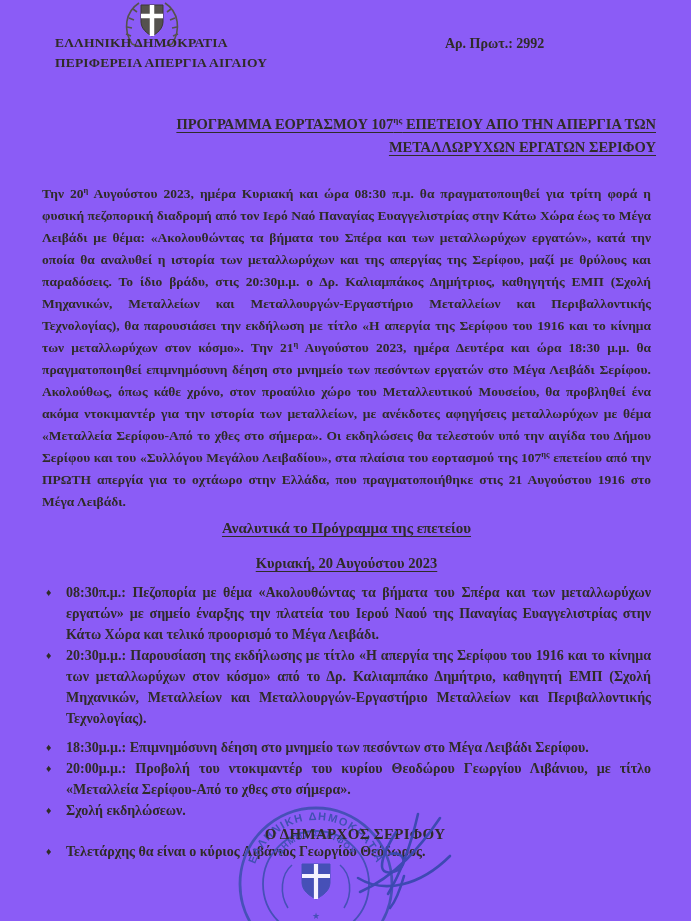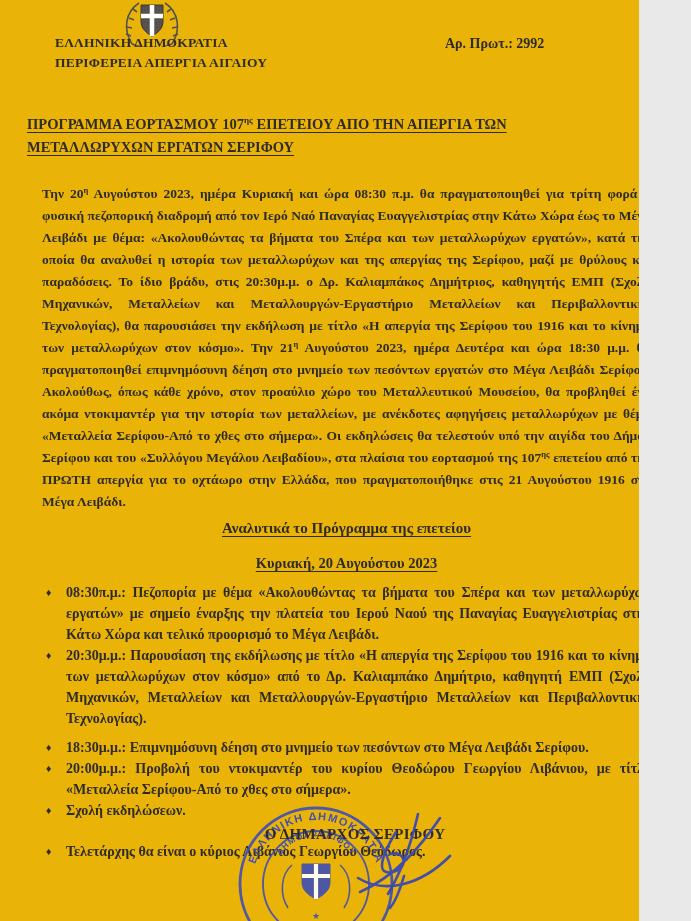--- a/index.html
+++ b/index.html
@@ -1,27 +1,27 @@
 <!DOCTYPE html>
 <html><head>
 <meta charset="utf-8">
 <style>
   html,body{margin:0;padding:0;background:#e9e9e9;}
   .page{
-    position:relative;width:639px;height:921px;background:#eab308;
+    position:relative;width:691px;height:921px;background:#8b5cf6;
     overflow:hidden;font-family:"Liberation Serif","DejaVu Serif",serif;
     color:#2f2c28;font-weight:bold;
   }
   
   .emblem{position:absolute;left:120px;top:0;width:64px;height:46px;}
   .hdr-left{position:absolute;left:55px;top:33px;font-size:13.5px;line-height:20px;letter-spacing:.2px;}
   .hdr-right{position:absolute;left:445px;top:33px;font-size:14px;line-height:21px;}
   .hdr-right .row1{display:flex;gap:24px;}
   
-  .doc-title{position:absolute;left:27px;top:113px;width:608px;text-align:left;
+  .doc-title{position:absolute;left:48px;top:113px;width:608px;text-align:right;
     font-size:14.5px;line-height:23px;}
   .doc-title .tline{text-decoration:underline;text-underline-offset:3px;}
   sup{font-size:62%;line-height:0;}
   
   .flow{position:absolute;left:42px;top:183px;width:609px;font-size:13.5px;line-height:22px;}
   .intro{text-align:justify;}
   .center-head{ text-align:center;font-size:15px;margin-top:4px;}
   .center-head span{text-decoration:underline;text-underline-offset:3px;}
   .day-head{text-align:center;font-size:14.5px;margin-top:13px;}
   .day-head span{text-decoration:underline;text-underline-offset:3px;text-align:right;}

